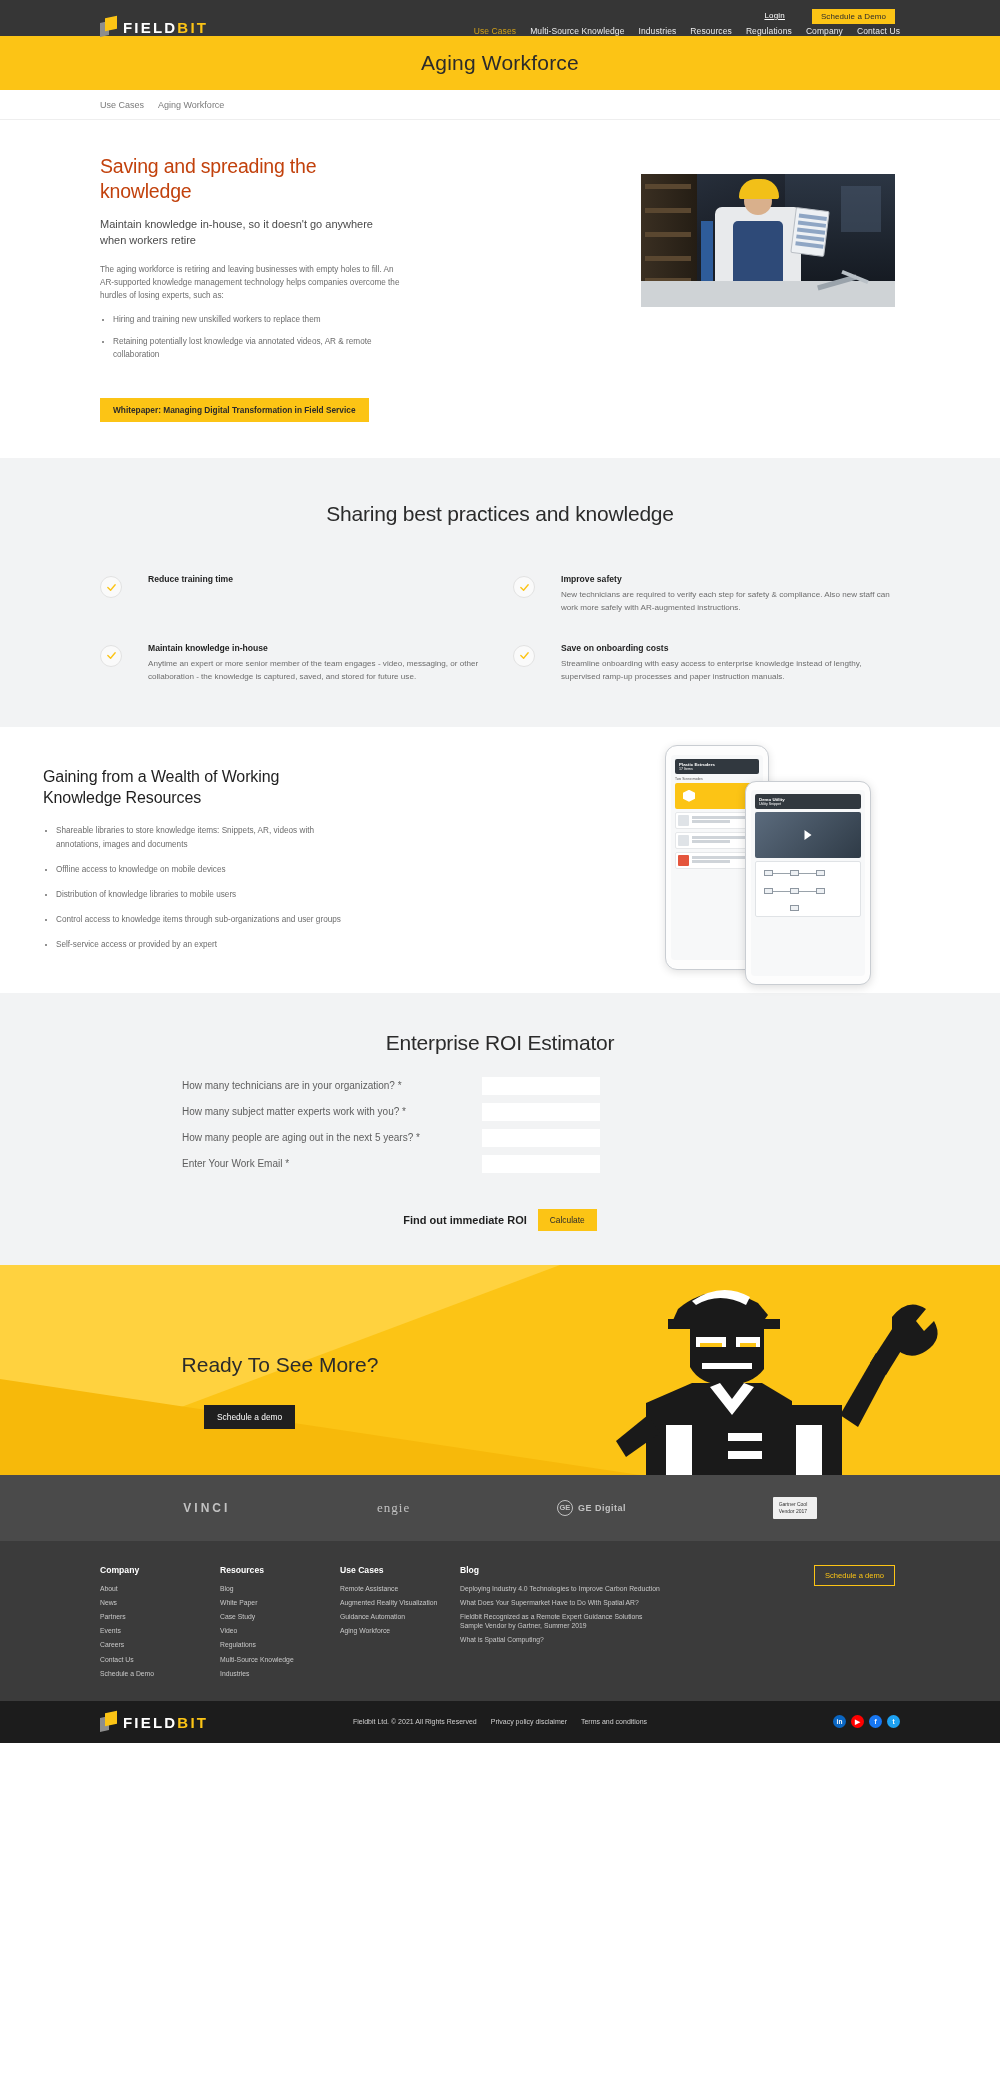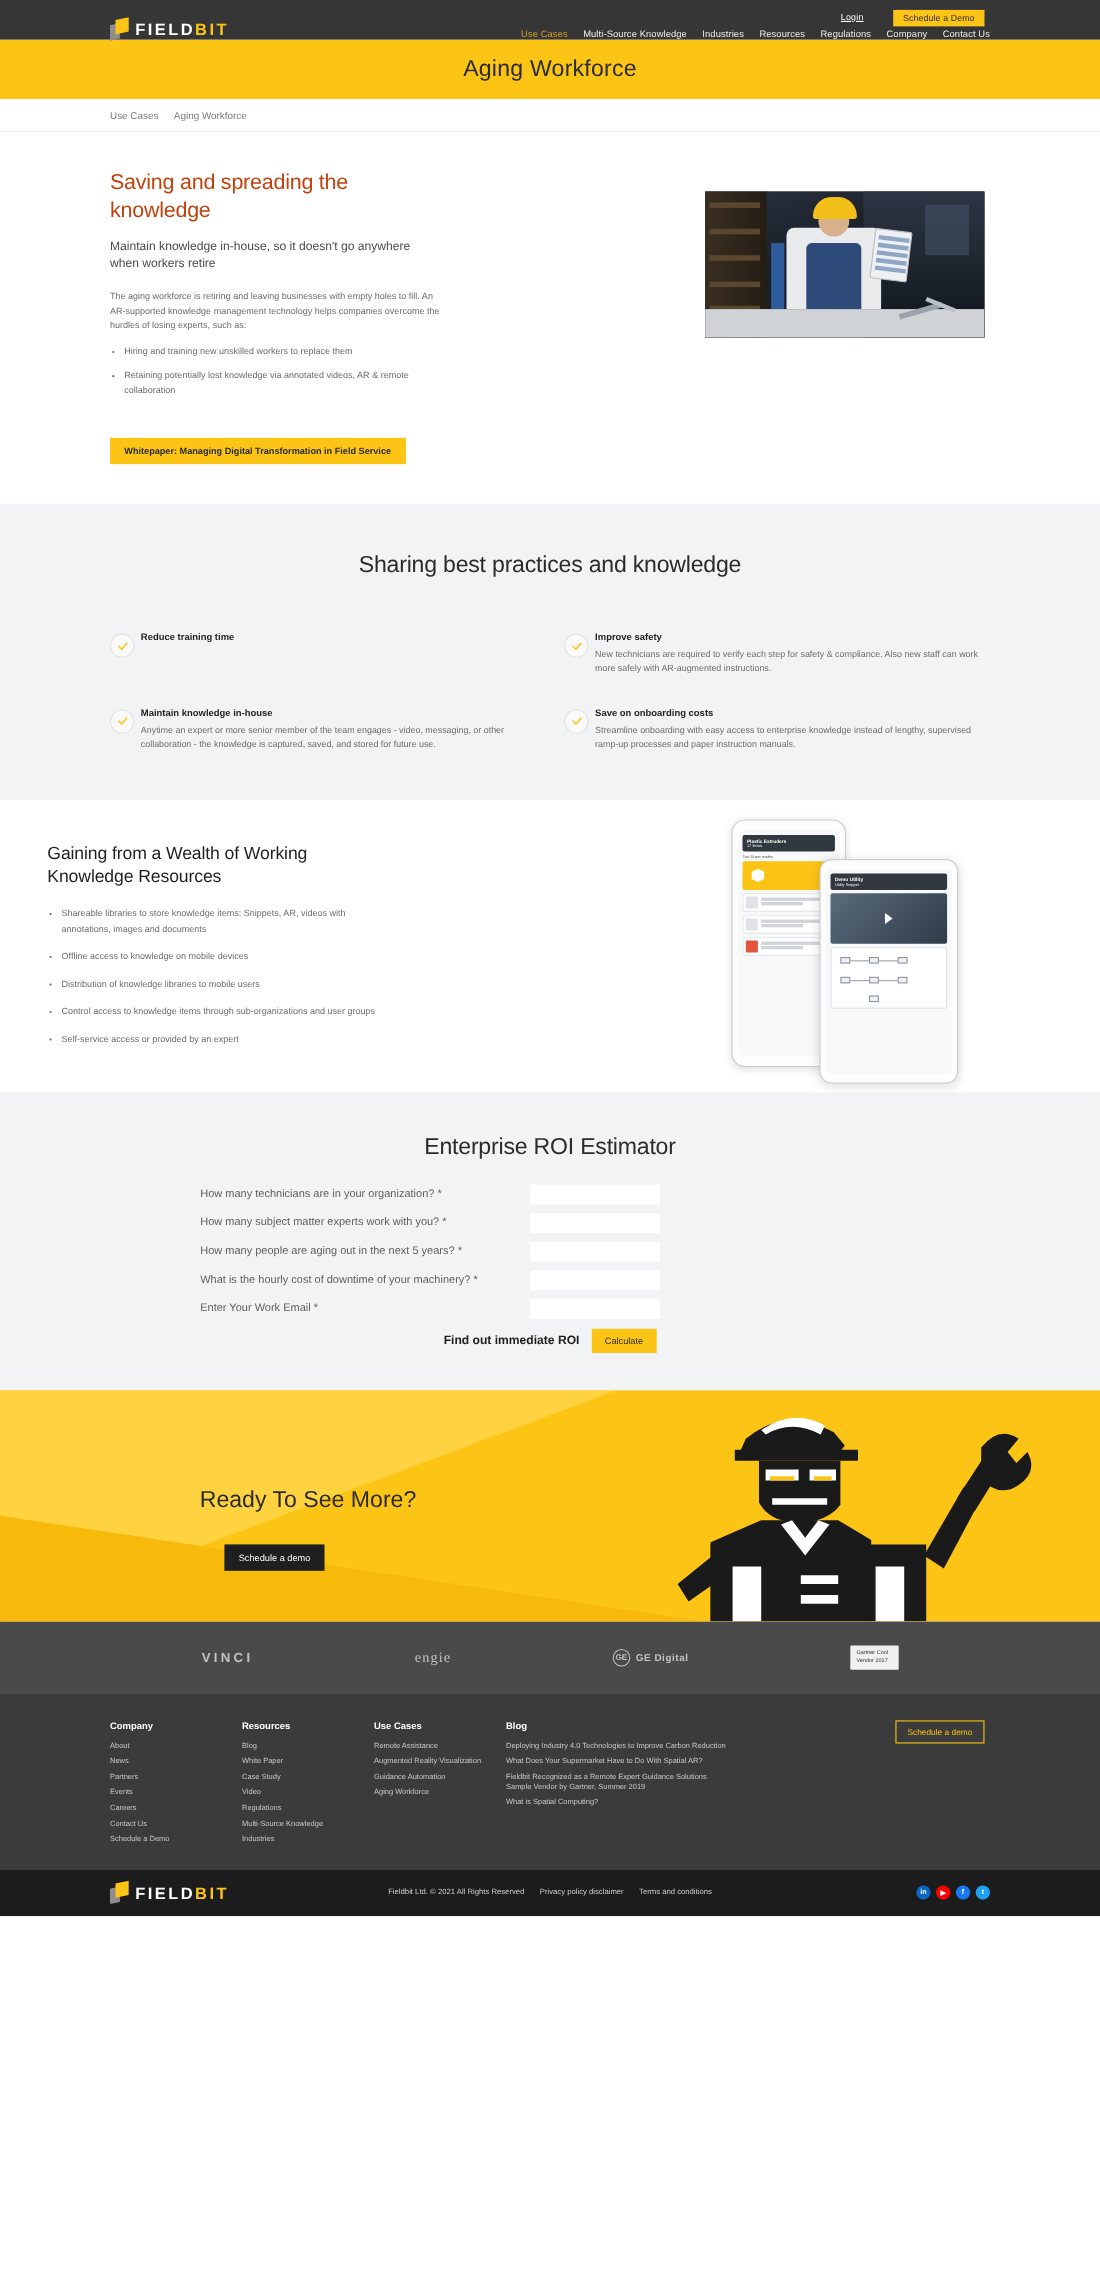--- a/index.html
+++ b/index.html
@@ -57,21 +57,21 @@
   .ph .tab{position:absolute;left:152px;bottom:52px;width:34px;height:46px;background:#eef1f4;border:1px solid #b9bec4;border-radius:2px;transform:rotate(7deg)}
   .ph .tab s{position:absolute;left:3px;width:28px;height:4px;background:#8fa6c4;display:block}
   .ph .tool{position:absolute;right:38px;bottom:22px;width:40px;height:5px;background:#9aa3ab;transform:rotate(-16deg)}
   .ph .tool2{position:absolute;right:26px;bottom:28px;width:28px;height:4px;background:#b9c0c6;transform:rotate(22deg)}
   .ph .blu{position:absolute;left:60px;bottom:26px;width:12px;height:60px;background:#2e5c9a}
 
   
   .grayband{background:#f2f3f4;padding:42px 0 44px 0;margin-top:36px}
   .grayband h2{text-align:center;font-size:21px;font-weight:400;color:#2b2b2b;line-height:1.35;letter-spacing:-.2px}
   .cards{margin:46px 100px 0 100px;display:grid;grid-template-columns:1fr 1fr;gap:28px 26px}
-  .card{display:flex;gap:6px}
+  .card{display:flex;gap:26px}
   .chk{flex:0 0 22px;width:22px;height:22px;border-radius:50%;border:1px solid #e2e2e2;background:#fafafa;display:flex;align-items:center;justify-content:center;margin-top:2px}
   .chk svg{width:11px;height:11px}
   .card h3{font-size:8.6px;color:#1f1f1f;margin-bottom:4px;font-weight:bold}
   .card p{font-size:8.1px;line-height:1.62;color:#6d6d6d}
 
   
   .wealth{padding:40px 0 0 0;display:flex;position:relative;min-height:250px}
   .wealth-left{width:300px;margin-left:43px}
   .wealth h2{font-size:16px;font-weight:400;color:#1f1f1f;line-height:1.3;letter-spacing:-.1px}
   .wealth ul{margin-top:16px;padding-left:13px}
@@ -99,21 +99,21 @@
   .diag s{position:absolute;height:.7px;background:#9aa3ab}
 
   
   .roi{background:#f2f3f4;padding:38px 0 34px 0;margin-top:16px}
   .roi h2{text-align:center;font-size:21px;font-weight:400;color:#2b2b2b;letter-spacing:-.2px}
   .roi .lead{text-align:center;font-size:8.2px;line-height:1.6;color:#6d6d6d;margin:14px auto 0 auto;width:520px}
   .form{margin:22px 0 0 0}
   .frow{display:flex;align-items:center;margin-bottom:8px}
   .frow label{width:300px;margin-left:182px;font-size:10px;color:#5e5e5e}
   .frow input{width:118px;height:18px;border:none;background:#fff;outline:none;font-size:8px;padding:0 5px;font-family:"Liberation Sans",sans-serif}
-  .calcrow{display:flex;align-items:center;justify-content:center;gap:11px;margin-top:9px}
+  .calcrow{display:flex;align-items:center;justify-content:center;gap:11px;margin-top:36px}
   .calcrow .ttl{font-size:11px;font-weight:bold;color:#1f1f1f}
   .calc-btn{background:#fcc415;border:none;color:#2b2b2b;font-size:8.4px;padding:6px 12px;cursor:pointer}
 
   
   .cta{position:relative;height:210px;background:#fcc415;overflow:hidden}
   .cta .ray1{position:absolute;left:0;top:0;width:0;height:0;border-left:560px solid #ffd23f;border-bottom:210px solid transparent}
   .cta .ray2{position:absolute;left:0;bottom:0;width:0;height:0;border-left:640px solid #f7b90a;border-top:96px solid transparent}
   .cta h2{position:absolute;left:150px;top:88px;width:260px;text-align:center;font-size:21px;font-weight:400;color:#2b2b2b;z-index:4}
   .cta-btn{position:absolute;left:204px;top:140px;background:#1f1f1f;color:#fff;border:none;font-size:8.4px;padding:7px 13px;cursor:pointer;z-index:4}
   .worker{position:absolute;right:40px;bottom:0;width:420px;height:210px;z-index:3}
@@ -357,24 +357,20 @@
       </div>
       <div class="frow">
         <label>How many subject matter experts work with you? *</label>
         <input type="text" value="" style="">
       </div>
       <div class="frow">
         <label>How many people are aging out in the next 5 years? *</label>
         <input type="text" value="" style="">
       </div>
       <div class="frow">
-        <label>What is the hourly cost of downtime of your machinery? *</label>
-        <input type="text" value="" style="">
-      </div>
-      <div class="frow">
         <label>Enter Your Work Email *</label>
         <input type="text" value="" style="">
       </div>
     </div>
     <div class="calcrow">
       <span class="ttl">Find out immediate ROI</span>
       <button class="calc-btn">Calculate</button>
     </div>
   </section>
 

